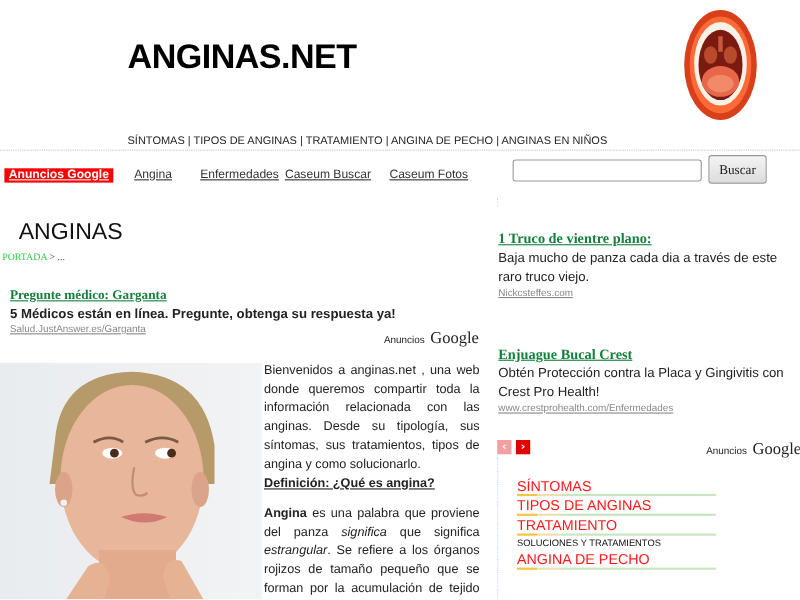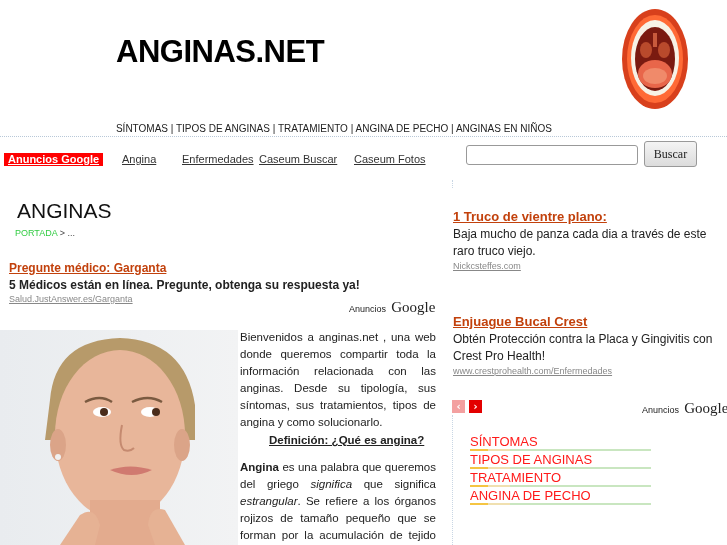--- a/index.html
+++ b/index.html
@@ -45,28 +45,28 @@
     border: 1px solid #999; border-radius: 3px; background: linear-gradient(#f4f4f4,#dcdcdc);
     font-family: Liberation Serif, serif; font-size: 12px; color: #222;
     text-align: center; line-height: 24px;
   }
 
   .page-title {
     position: absolute; left: 1px; top: 199px;
     font-family: "Liberation Sans", sans-serif; font-size: 21px; color: #111; margin-left: 16px;
   }
   .breadcrumb {
-    position: absolute; left: 15px; top: 228px;
-    font-family: Liberation Sans, sans-serif; font-size: 9px; color: #444;
+    position: absolute; left: 2px; top: 228px;
+    font-family: Liberation Serif, serif; font-size: 9px; color: #444;
   }
   .breadcrumb .home { color: #33cc44; }
 
   .ad-title {
-    position: absolute; font-family: Liberation Sans, sans-serif; font-weight: bold;
-    font-size: 12px; color: #c2410c; text-decoration: underline; white-space: nowrap;
+    position: absolute; font-family: Liberation Serif, serif; font-weight: bold;
+    font-size: 12px; color: #15803d; text-decoration: underline; white-space: nowrap;
   }
   .ad-text {
     position: absolute; font-family: "Liberation Sans", sans-serif;
     font-size: 12px; color: #222; line-height: 17px;
   }
   .ad-url {
     position: absolute; font-family: "Liberation Sans", sans-serif;
     font-size: 9px; color: #888; text-decoration: underline; white-space: nowrap;
   }
   .ads-by-google {
@@ -82,21 +82,21 @@
   }
 
   .intro {
     position: absolute; left: 240px; top: 329px; width: 196px;
     font-family: "Liberation Sans", sans-serif; font-size: 11.5px; line-height: 17px;
     text-align: justify; color: #222;
   }
   .def-heading {
     position: absolute; left: 240px; top: 434px;
     font-family: "Liberation Sans", sans-serif; font-size: 11.5px; font-weight: bold;
-    text-decoration: underline; color: #222; margin-left: 29px;
+    text-decoration: underline; color: #222;
   }
   .def-body {
     position: absolute; left: 240px; top: 459px; width: 196px;
     font-family: "Liberation Sans", sans-serif; font-size: 11.5px; line-height: 17px;
     text-align: justify; color: #222;
   }
 
   .vdots {
     position: absolute; left: 452px; width: 0; border-left: 1px dotted #c8d6e4;
   }
@@ -185,21 +185,21 @@
     <rect x="90" y="170" width="70" height="45" fill="#e3ab8e"></rect>
     <path d="M60 215 L80 185 Q95 175 100 195 L95 215 Z" fill="#e6b294"></path>
     <path d="M185 215 L165 180 Q150 175 148 195 L155 215 Z" fill="#e6b294"></path>
     <circle cx="58" cy="127" r="3" fill="#f0f0f0"></circle>
   </svg>
 </div>
 
 <div class="intro">Bienvenidos a anginas.net , una web donde queremos compartir toda la información relacionada con las anginas. Desde su tipología, sus síntomas, sus tratamientos, tipos de angina y como solucionarlo.</div>
 <div class="def-heading">Definición: ¿Qué es angina?</div>
 <div class="def-body">
-  <b>Angina</b><span> es una palabra que queremos del griego </span><i>significa</i><span> que significa </span><i>estrangular</i><span>. Se refiere a los órganos rojizos de tamaño pequeño que se forman por la acumulación de tejido linfático, que se encuentran en la</span>
+  <b>Angina</b><span> es una palabra que proviene del panza </span><i>significa</i><span> que significa </span><i>estrangular</i><span>. Se refiere a los órganos rojizos de tamaño pequeño que se forman por la acumulación de tejido linfático, que se encuentran en la</span>
 </div>
 
 <div class="vdots" style="top:180px; height:8px;"></div>
 <div class="vdots" style="top:415px; height:130px;"></div>
 
 <a class="ad-title" style="left:453px; top:209px; font-size:13px;" href="#">1 Truco de vientre plano:</a>
 <div class="ad-text" style="left:453px; top:226px; width:272px;">Baja mucho de panza cada dia a través de este raro truco viejo.</div>
 <a class="ad-url" style="left:453px; top:261px;" href="#">Nickcsteffes.com</a>
 
 <a class="ad-title" style="left:453px; top:314px; font-size:13px;" href="#">Enjuague Bucal Crest</a>
@@ -210,14 +210,15 @@
 <div class="pager next"><span>›</span></div>
 <div class="ads-by-google" style="left:642px; top:398px;">
   <span class="small">Anuncios</span>
   <span class="g">Google</span>
 </div>
 
 <div class="side-menu">
   <a class="item" href="#" style="text-decoration:none">SÍNTOMAS</a>
   <a class="item" href="#" style="text-decoration:none">TIPOS DE ANGINAS</a>
   <a class="item" href="#" style="text-decoration:none">TRATAMIENTO</a>
+  <span class="sub">SOLUCIONES Y TRATAMIENTOS</span>
   <a class="item" href="#" style="text-decoration:none">ANGINA DE PECHO</a>
 </div>
 
 </body></html>

